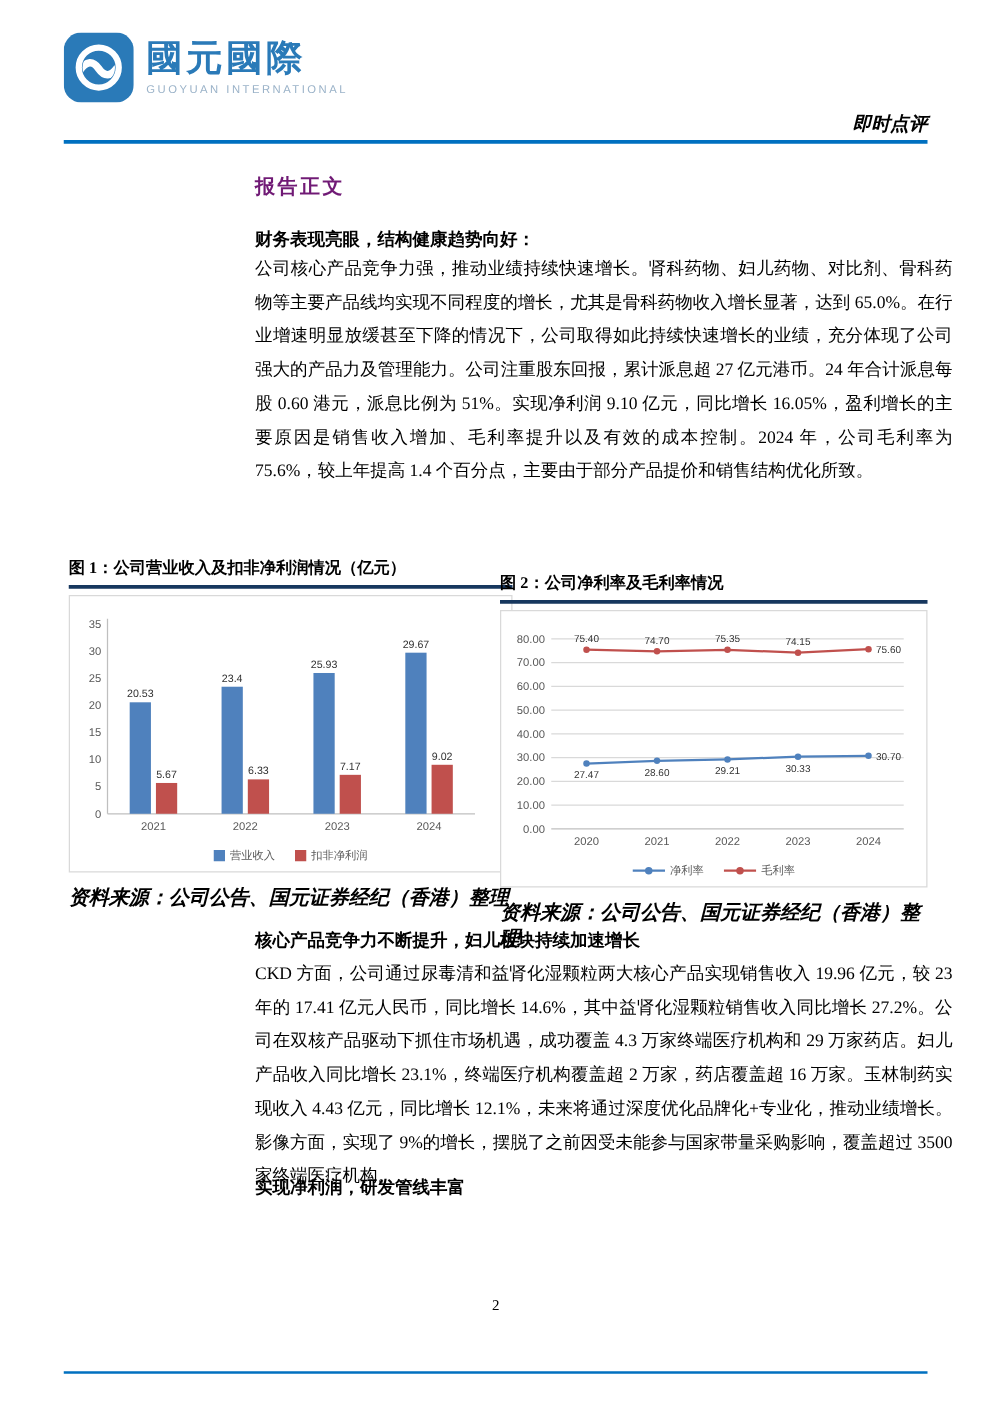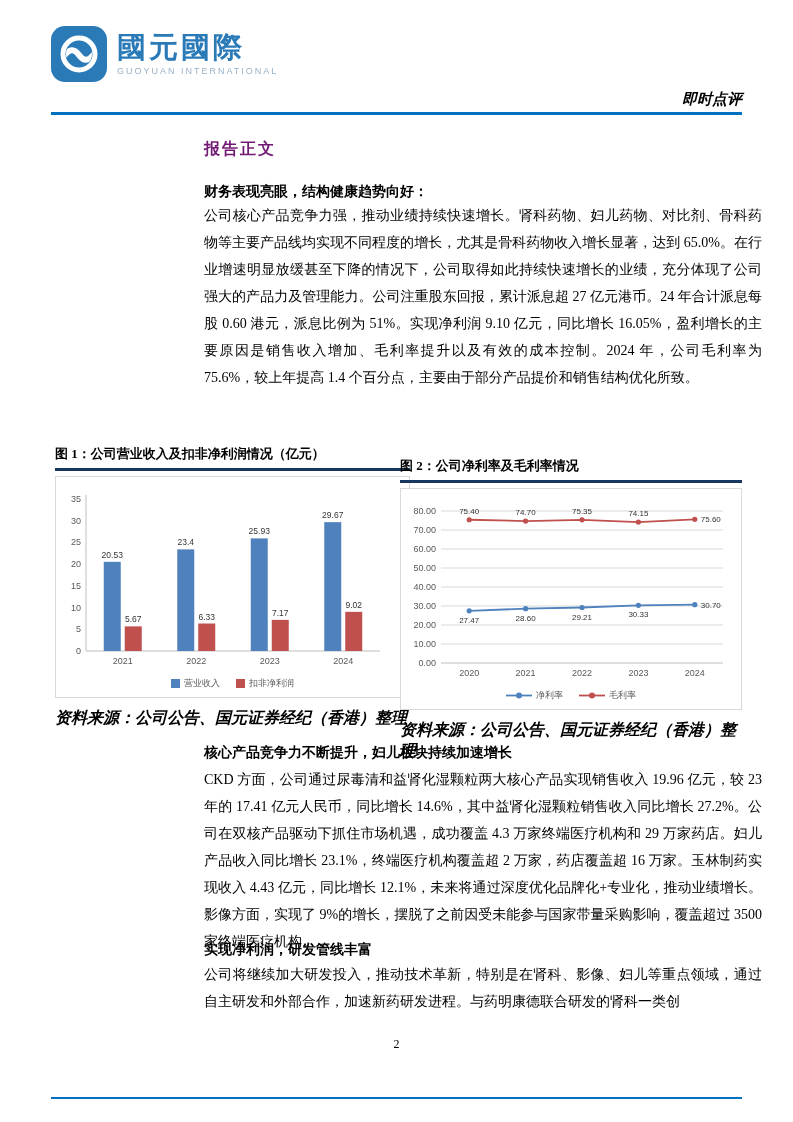--- a/index.html
+++ b/index.html
@@ -191,17 +191,16 @@
             <span>毛利率</span>
           </span>
         </div></div>
     <div class="fig-source">资料来源：公司公告、国元证券经纪（香港）整理</div>
   </div>
 
   <div id="h2" class="h-bold">核心产品竞争力不断提升，妇儿板块持续加速增长</div>
   <div id="p2" class="para">CKD 方面，公司通过尿毒清和益肾化湿颗粒两大核心产品实现销售收入 19.96 亿元，较 23 年的 17.41 亿元人民币，同比增长 14.6%，其中益肾化湿颗粒销售收入同比增长 27.2%。公司在双核产品驱动下抓住市场机遇，成功覆盖 4.3 万家终端医疗机构和 29 万家药店。妇儿产品收入同比增长 23.1%，终端医疗机构覆盖超 2 万家，药店覆盖超 16 万家。玉林制药实现收入 4.43 亿元，同比增长 12.1%，未来将通过深度优化品牌化+专业化，推动业绩增长。影像方面，实现了 9%的增长，摆脱了之前因受未能参与国家带量采购影响，覆盖超过 3500 家终端医疗机构。</div>
 
   <div id="h3" class="h-bold">实现净利润，研发管线丰富</div>
-  <div id="p3" class="para">公司将继续加大研发投入，推动技术革新，特别是在肾科、影像、妇儿等重点领域，通过自主研发和外部合作，加速新药研发进程。与药明康德联合研发的肾科一类创</div>
 
   <div class="page-number">2</div>
   <div class="footer-rule"></div>
 </div>
 
 </body></html>

